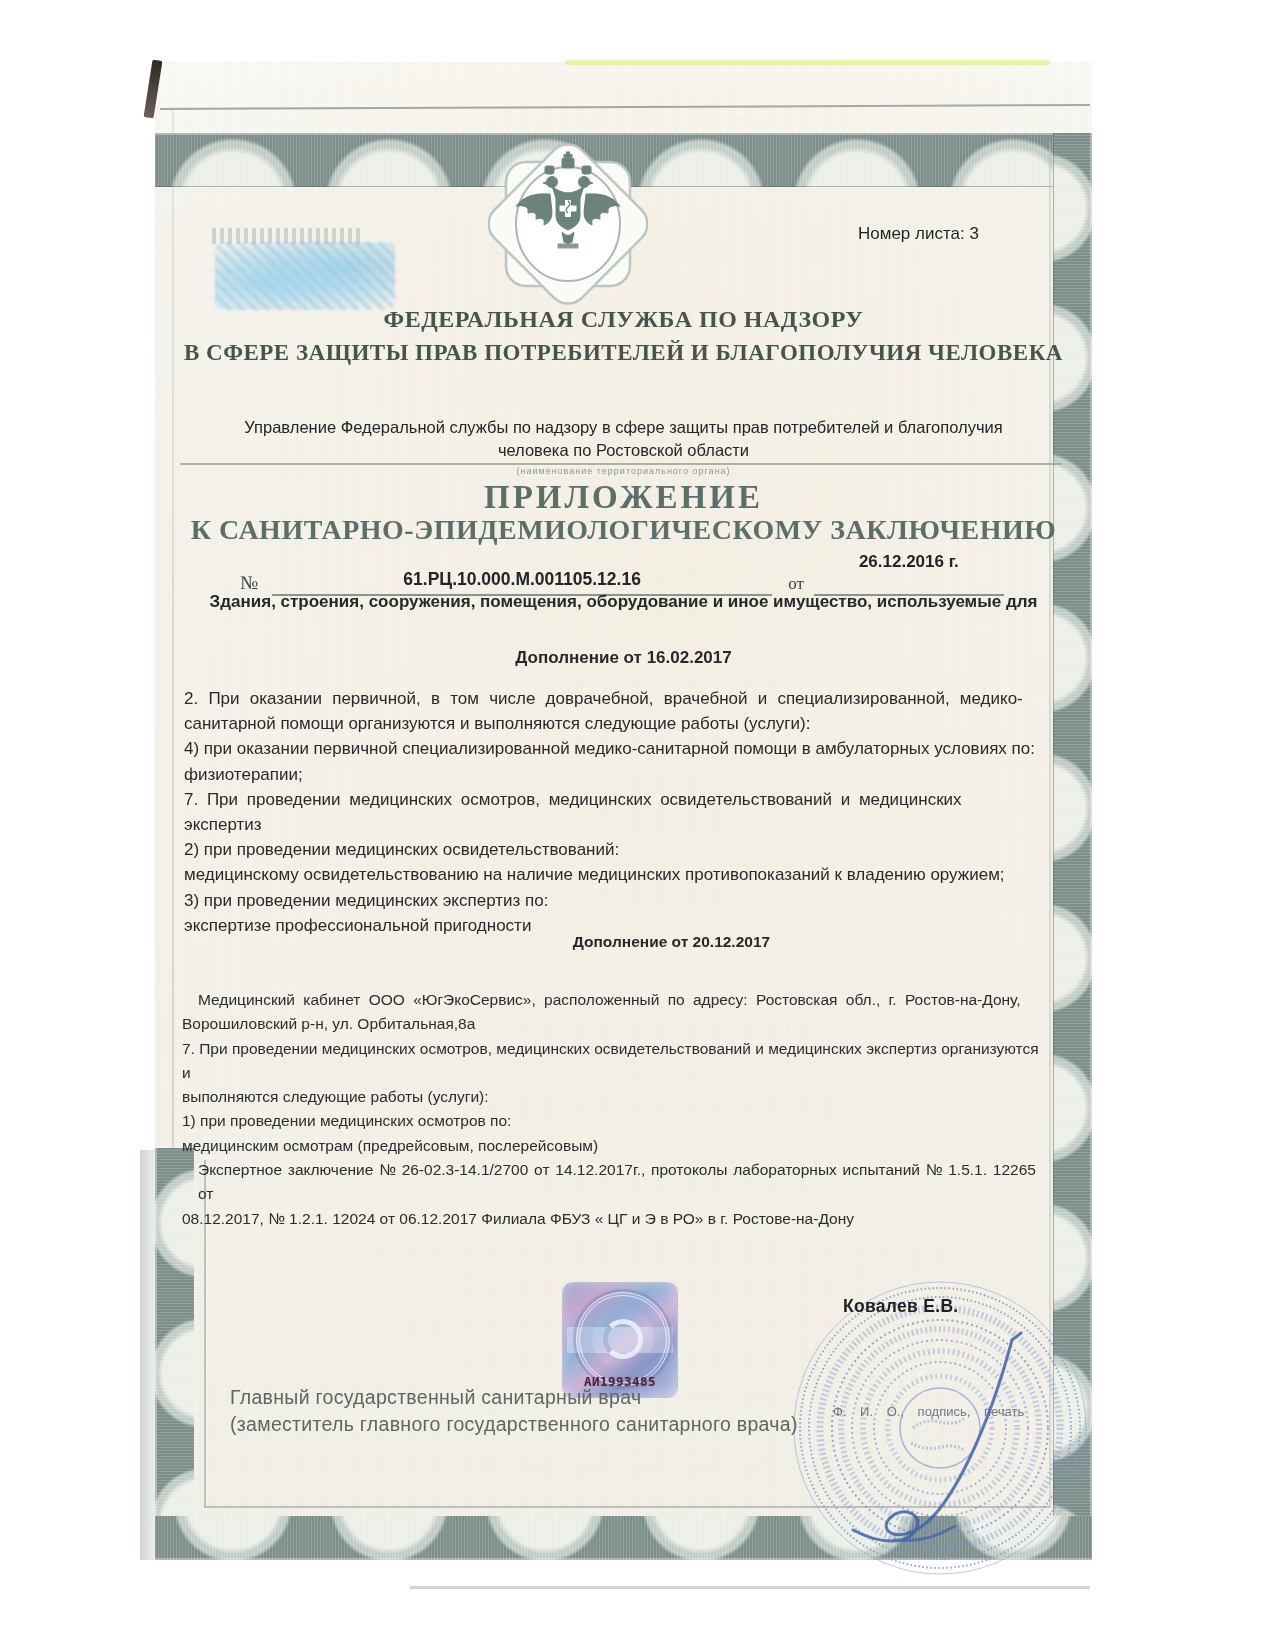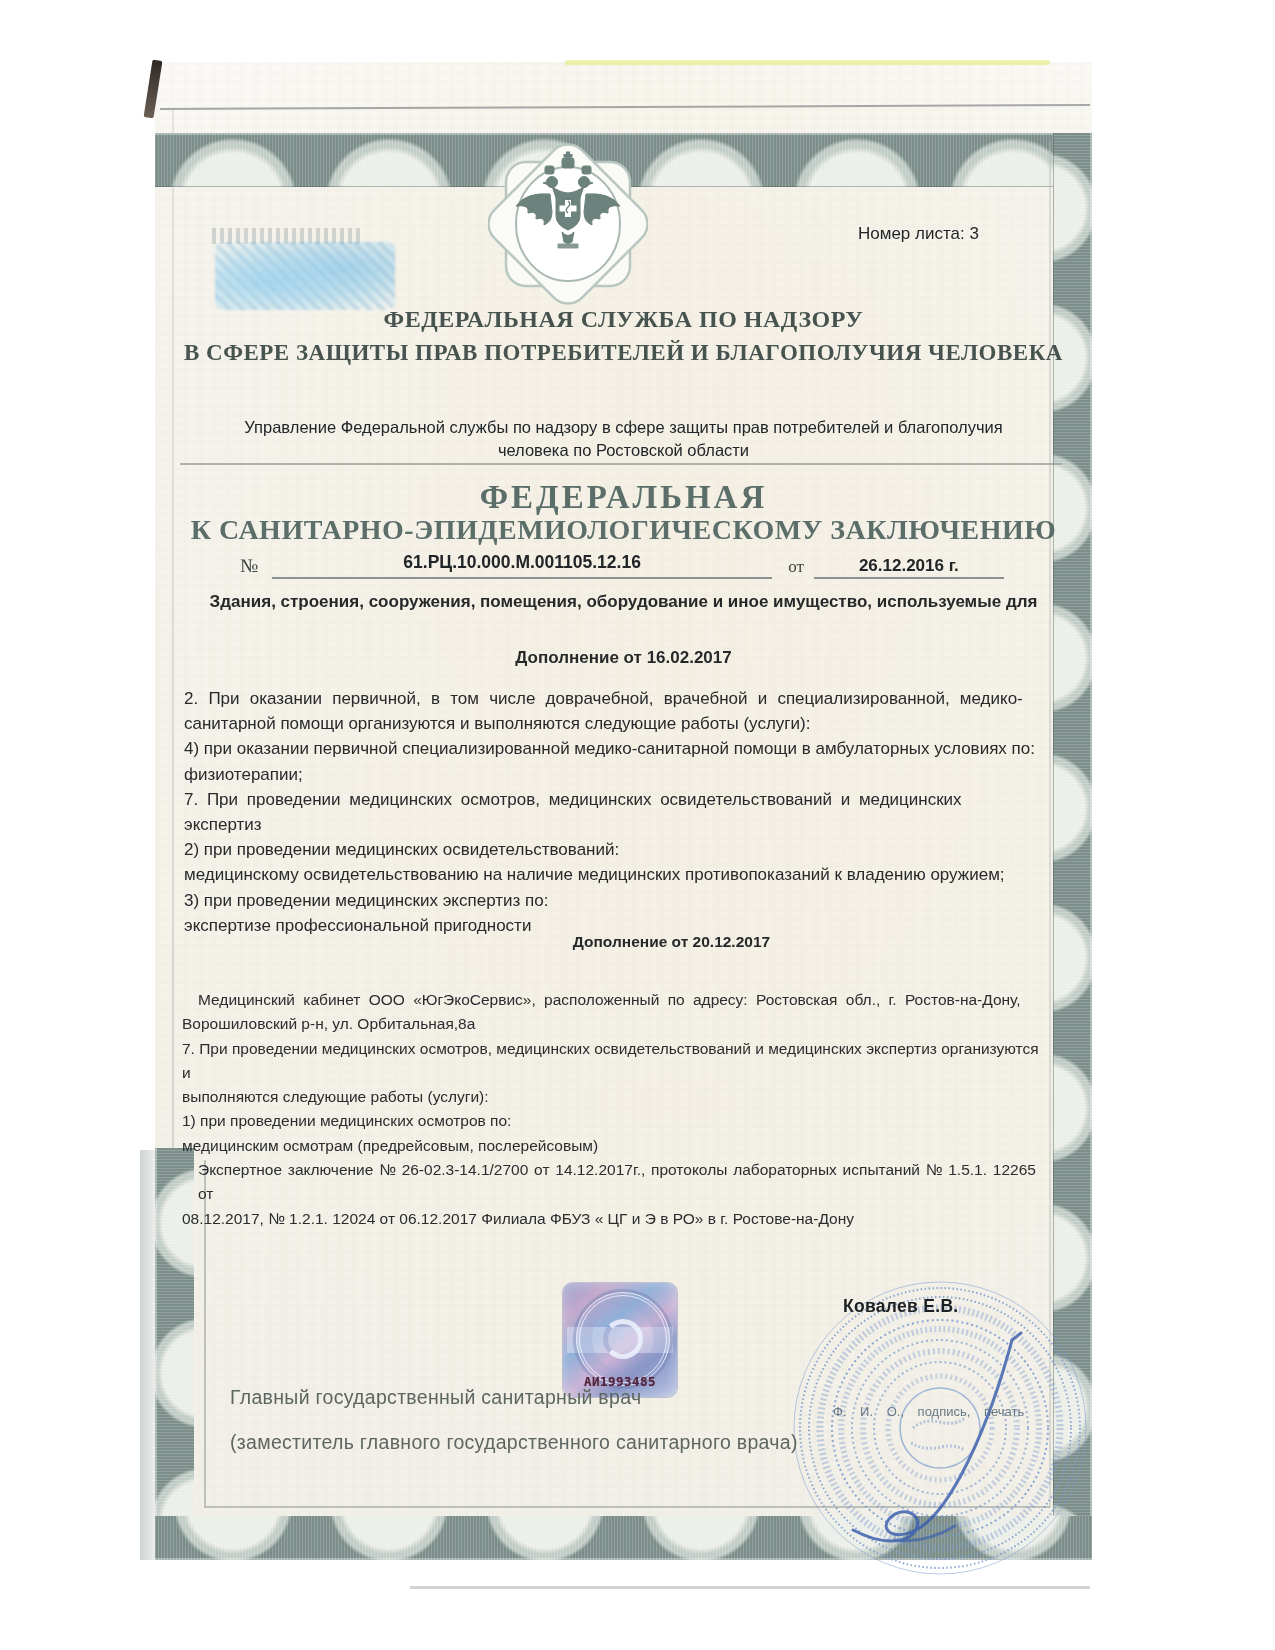--- a/index.html
+++ b/index.html
@@ -85,21 +85,21 @@
   .title{font-weight:bold;color:#5b6e6a;}
   .title1{top:479px;font-size:33px;letter-spacing:3px;}
   .title2{top:514px;font-size:28px;letter-spacing:.5px;}
 
   .numrow{left:240px;top:552px;width:840px;display:flex;align-items:flex-end;}
   .no-label{font-family:"Liberation Serif",serif;font-size:19px;color:#3c4442;padding:0 14px 2px 0;}
   .numline{width:500px;border-bottom:2px solid #8c928f;text-align:center;
            font-weight:bold;font-size:17.5px;color:#212527;padding-bottom:4px;}
   .ot-label{font-family:"Liberation Serif",serif;font-size:17px;color:#3c4442;padding:0 10px 2px 16px;}
   .dateline{width:190px;border-bottom:2px solid #8c928f;text-align:center;
-           font-weight:bold;font-size:17px;color:#212527;padding-bottom:1px;}
+           font-weight:bold;font-size:17px;color:#212527;padding-bottom:22px;}
 
   .subject{font-weight:bold;font-size:17px;color:#26292a;}
   .subject1{top:592px;}
   .subject2{top:615px;}
   .supp-head{font-weight:bold;color:#26292a;}
   .supp1-head{top:648px;font-size:17px;}
   .supp2-head{top:933px;font-size:15.5px;padding-left:48px;}
 
   .supp1{left:184px;top:686px;width:860px;font-size:17px;line-height:25.2px;color:#27292b;}
   .supp2{left:182px;top:988px;width:866px;font-size:15.5px;line-height:24.3px;color:#2a2c2e;}
@@ -119,21 +119,21 @@
     border:5px solid rgba(236,240,252,.9);border-left-color:rgba(120,130,180,.3);}
   .holo-serial{position:absolute;left:0;bottom:8px;width:100%;text-align:center;
     font-family:"DejaVu Sans Mono",monospace;font-weight:bold;font-size:12.5px;letter-spacing:.5px;
     color:#4a2440;text-shadow:0 0 1px rgba(200,60,60,.55);}
 
   
   .kovalev{left:843px;top:1296px;font-weight:bold;font-size:17.5px;color:#1c2022;letter-spacing:.3px;}
   .fio-caption{left:833px;top:1404px;font-size:13px;color:#5b6d7c;word-spacing:10px;opacity:.9;}
   .role{color:#5e6662;font-size:19.5px;letter-spacing:.3px;}
   .role1{left:230px;top:1386px;}
-  .role2{left:230px;top:1413px;margin-top:18px;}
+  .role2{left:230px;top:1413px;}
   .stamp-wrap{left:783px;top:1278px;width:310px;height:310px;opacity:.88;}
 </style>
 </head>
 <body>
 
 <div class="canvas">
 
   <div class="abs paper"></div>
   <div class="abs paper-texture"></div>
   <div class="abs scanline-top"></div>
@@ -186,22 +186,23 @@
 
   <div class="abs remnant-top"></div>
   <div class="abs remnant"></div>
 
   <div class="abs center serif fed fed1">ФЕДЕРАЛЬНАЯ СЛУЖБА ПО НАДЗОРУ</div>
   <div class="abs center serif fed fed2">В СФЕРЕ ЗАЩИТЫ ПРАВ ПОТРЕБИТЕЛЕЙ И БЛАГОПОЛУЧИЯ  ЧЕЛОВЕКА</div>
 
   <div class="abs center auth auth1">Управление Федеральной службы по надзору в сфере защиты прав потребителей и благополучия</div>
   <div class="abs center auth auth2">человека  по Ростовской области</div>
   <div class="abs auth-underline"></div>
-
-  <div class="abs center serif title title1">ФЕДЕРАЛЬНАЯ</div>
+  <div class="abs center auth-caption">(наименование территориального органа)</div>
+
+  <div class="abs center serif title title1">ПРИЛОЖЕНИЕ</div>
   <div class="abs center serif title title2">К САНИТАРНО-ЭПИДЕМИОЛОГИЧЕСКОМУ ЗАКЛЮЧЕНИЮ</div>
 
   <div class="abs numrow">
     <span class="no-label">№</span>
     <span class="numline">61.РЦ.10.000.М.001105.12.16</span>
     <span class="ot-label">от</span>
     <span class="dateline">26.12.2016 г.</span>
   </div>
 
   <div class="abs center subject subject1">Здания, строения, сооружения, помещения, оборудование и иное имущество, используемые для</div>

